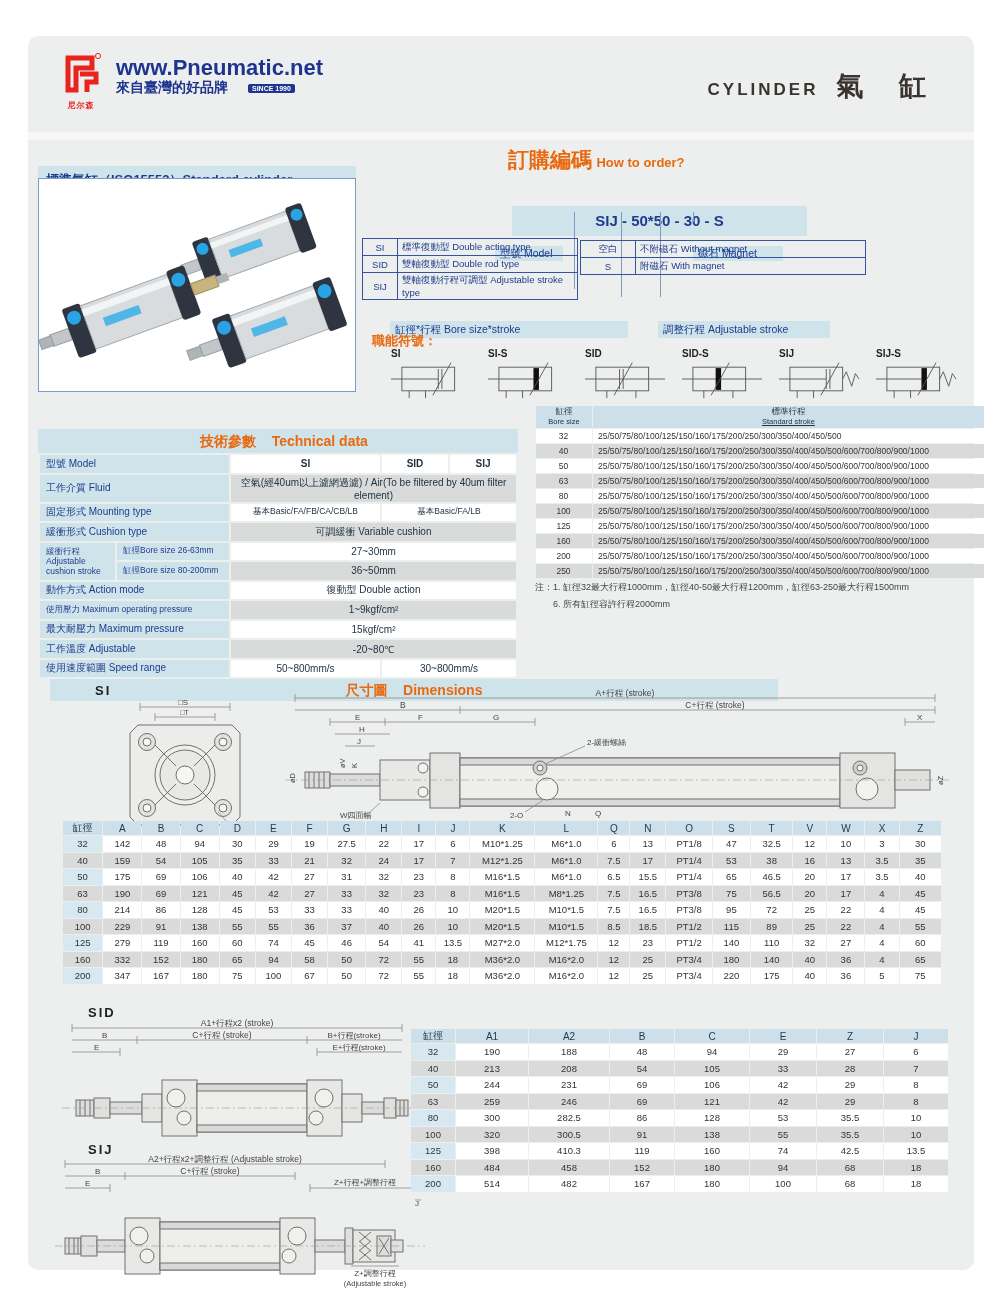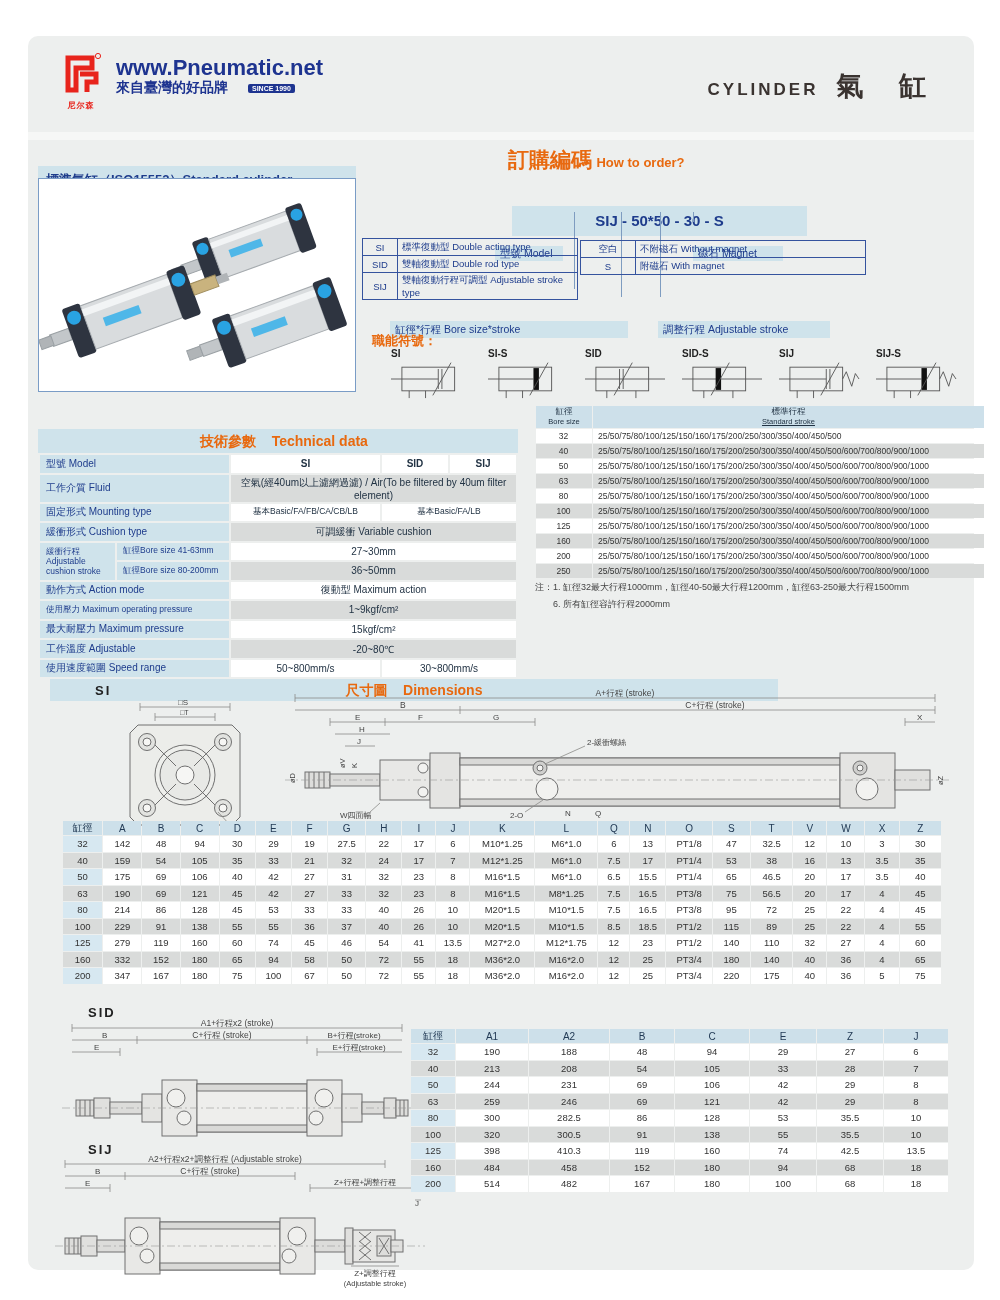--- a/index.html
+++ b/index.html
@@ -283,30 +283,30 @@
               <td class="lbl" colspan="2">固定形式 Mounting type</td>
               <td class="val small2">基本Basic/FA/FB/CA/CB/LB</td>
               <td class="val small2" colspan="2">基本Basic/FA/LB</td>
             </tr>
       <tr class="g">
               <td class="lbl" colspan="2">緩衝形式 Cushion type</td>
               <td class="val" colspan="3">可調緩衝 Variable cushion</td>
             </tr>
       <tr>
               <td class="lbl small2" rowspan="2" style="line-height:1.2;"><span>緩衝行程</span><br><span>Adjustable cushion stroke</span></td>
-              <td class="lbl small2">缸徑Bore size 41-63mm</td>
+              <td class="lbl small2">缸徑Bore size 26-63mm</td>
               <td class="val" colspan="3">27~30mm</td>
             </tr>
       <tr class="g">
               <td class="lbl small2">缸徑Bore size 80-200mm</td>
               <td class="val" colspan="3">36~50mm</td>
             </tr>
       <tr>
               <td class="lbl" colspan="2">動作方式 Action mode</td>
-              <td class="val" colspan="3">復動型 Maximum action</td>
+              <td class="val" colspan="3">復動型 Double action</td>
             </tr>
       <tr class="g">
               <td class="lbl small2" colspan="2">使用壓力 Maximum operating pressure</td>
               <td class="val" colspan="3">1~9kgf/cm²</td>
             </tr>
       <tr>
               <td class="lbl" colspan="2">最大耐壓力 Maximum pressure</td>
               <td class="val" colspan="3">15kgf/cm²</td>
             </tr>
       <tr class="g">

